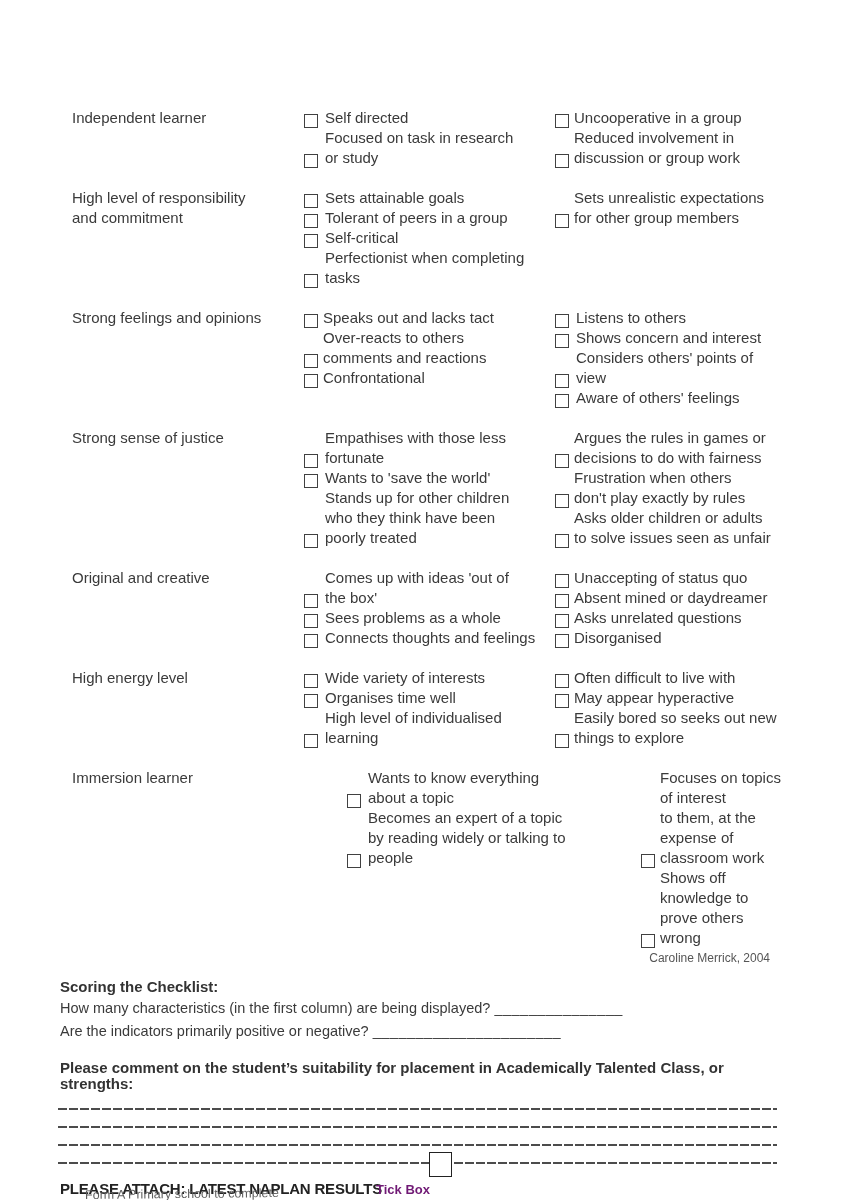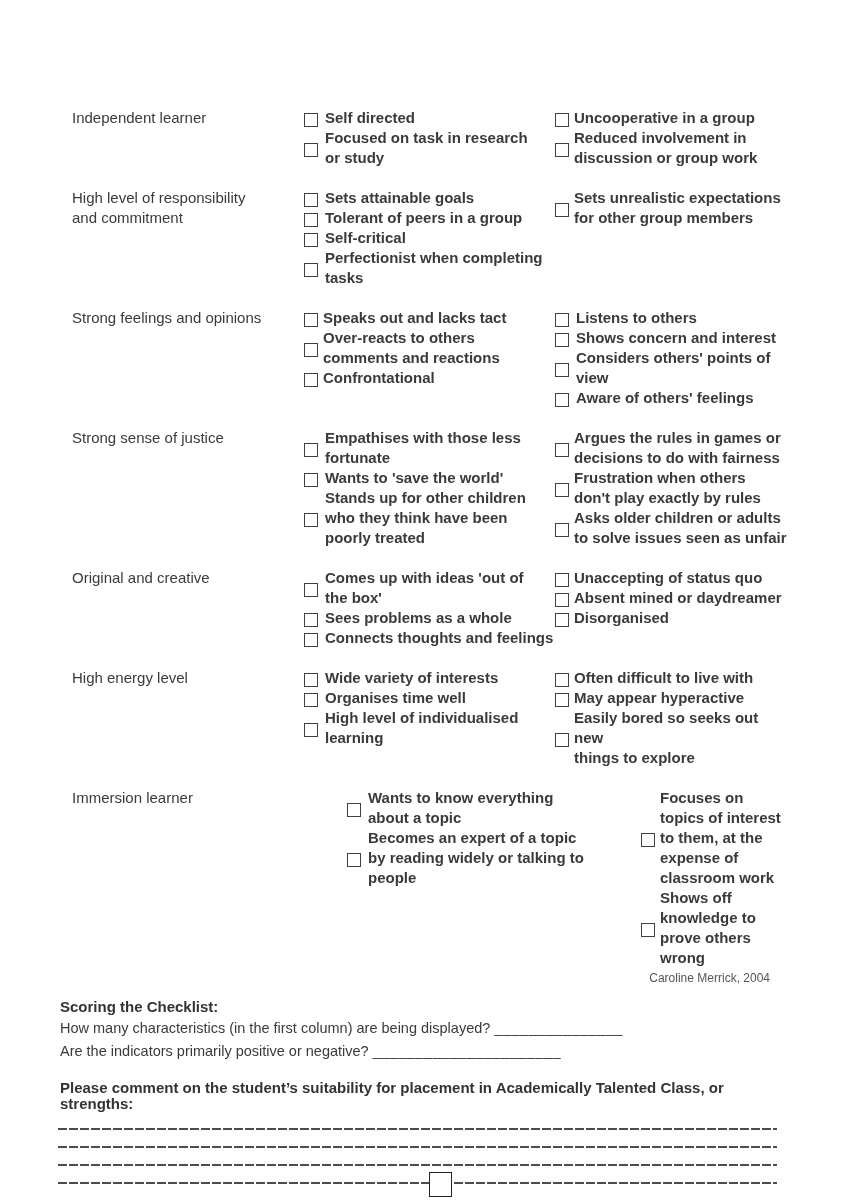--- a/index.html
+++ b/index.html
@@ -19,21 +19,21 @@
     display:grid;
     grid-template-columns:232px 251px 1fr;
     margin-bottom:20px;
     padding-left:12px;
   }
   .row:last-child{margin-bottom:4px;gap:43px;}
   .char-label{
     font-size:15px;line-height:20px;white-space:pre-line;
   }
   .items{display:flex;flex-direction:column;}
-  .item{display:flex;align-items:center;font-weight:bold;}
+  .item{display:flex;align-items:flex-end;}
   .item .cbx{
     flex:0 0 auto;
     width:12px;height:12px;
     border:1.6px solid #414141;
     margin:3.5px 7px 0 0;
     background:#fff;
   }
   .neg .item .cbx{margin-right:5px;}
   .item .txt{
     font-size:15px;line-height:20px;white-space:pre-line;
@@ -250,20 +250,24 @@
           <div class="item">
             <span class="cbx"></span>
             <span class="txt">Unaccepting of status quo</span>
           </div>
           <div class="item">
             <span class="cbx"></span>
             <span class="txt">Absent mined or daydreamer</span>
           </div>
           <div class="item">
             <span class="cbx"></span>
+            <span class="txt">Asks unrelated questions</span>
+          </div>
+          <div class="item">
+            <span class="cbx"></span>
             <span class="txt">Disorganised</span>
           </div>
         </div>
       </div>
       <div class="row">
         <div class="char-label">High energy level</div>
         <div class="items pos">
           <div class="item">
             <span class="cbx"></span>
             <span class="txt">Wide variety of interests</span>

